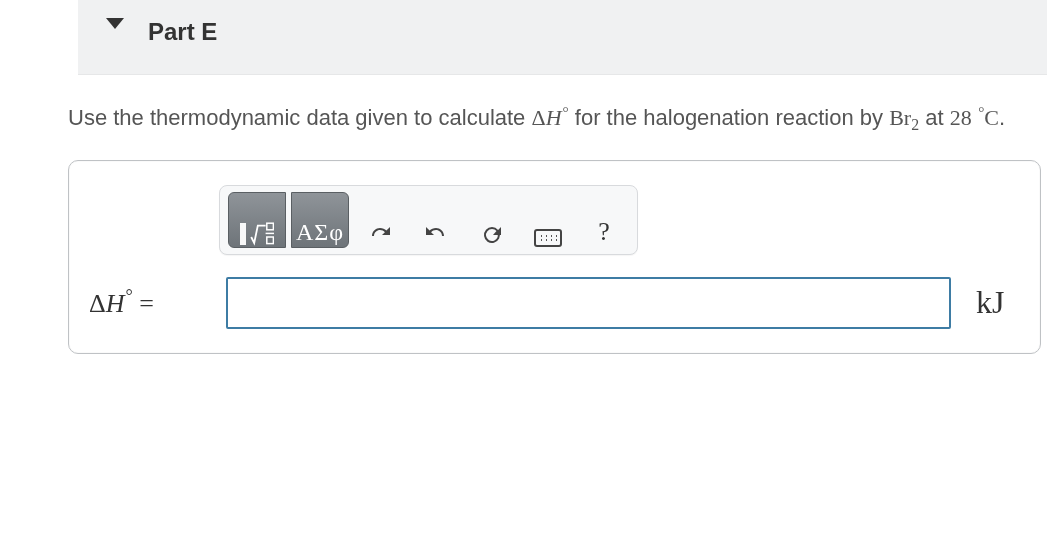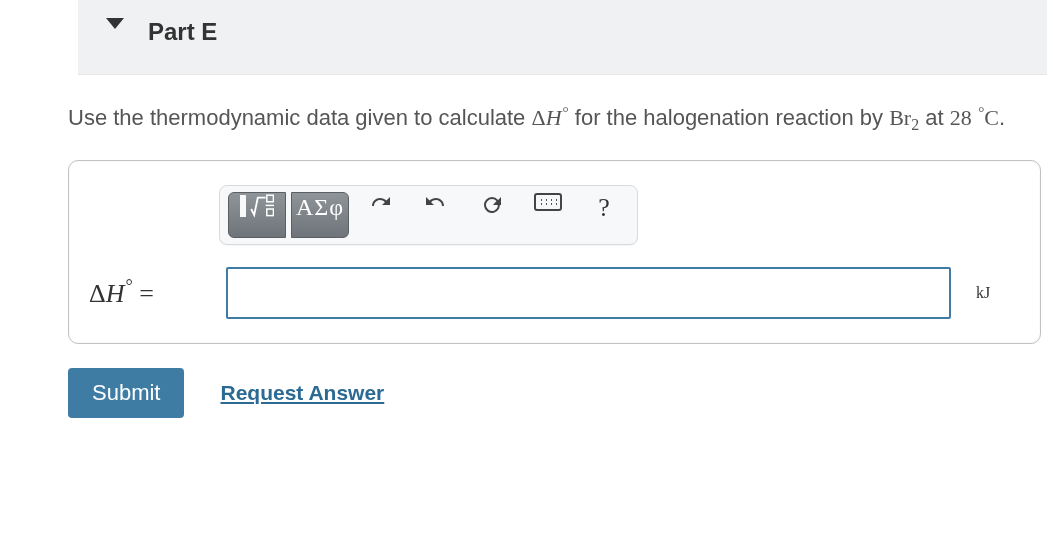--- a/index.html
+++ b/index.html
@@ -58,23 +58,23 @@
     display: inline-flex;
     align-items: center;
     background: #f7f8f9;
     border: 1px solid #d8dadd;
     border-radius: 8px;
     padding: 6px 8px;
     gap: 6px;
     box-shadow: 0 1px 1px rgba(0,0,0,0.04);
   }
   .tb-btn {
-    width: 50px; height: 46px;
+    width: 50px; height: 56px;
     border-radius: 6px;
-    display:flex; align-items:flex-start; justify-content:center;
+    display:flex; align-items:flex-end; justify-content:center;
     font-size: 20px;
     color: #333;
     background: transparent;
     border: none;
     cursor: pointer;
   }
   .tb-btn.dark {
     background: linear-gradient(#8f9499, #6e7479);
     color: #fff;
     border: 1px solid #5a5f63;
@@ -106,21 +106,21 @@
     height: 52px;
     border: 2px solid #3e7ca4;
     border-radius: 2px;
     padding: 0 10px;
     font-size: 22px;
     outline: none;
     background:#fff;
   }
   .unit {
     font-family: "Times New Roman", serif;
-    font-size: 16px;
+    font-size: 32px;
     min-width: 44px;
     color:#333;
   }
   .actions {
     margin-top: 24px;
     display:flex;
     align-items:center;
     gap: 36px;
   }
   .submit-btn {
@@ -209,18 +209,14 @@
 
     <div class="input-row">
       <span class="var-label">
         <span>Δ</span><span class="ital">H</span><span class="deg-sup">°</span><span> = </span>
       </span>
       <input class="answer-input" type="text" value="" style="">
       <span class="unit">kJ</span>
     </div>
   </div>
 
-  <div class="actions">
-    <button class="submit-btn">Submit</button>
-    <a class="request-link">Request Answer</a>
-  </div>
 
 </div>
 
 </body></html>

